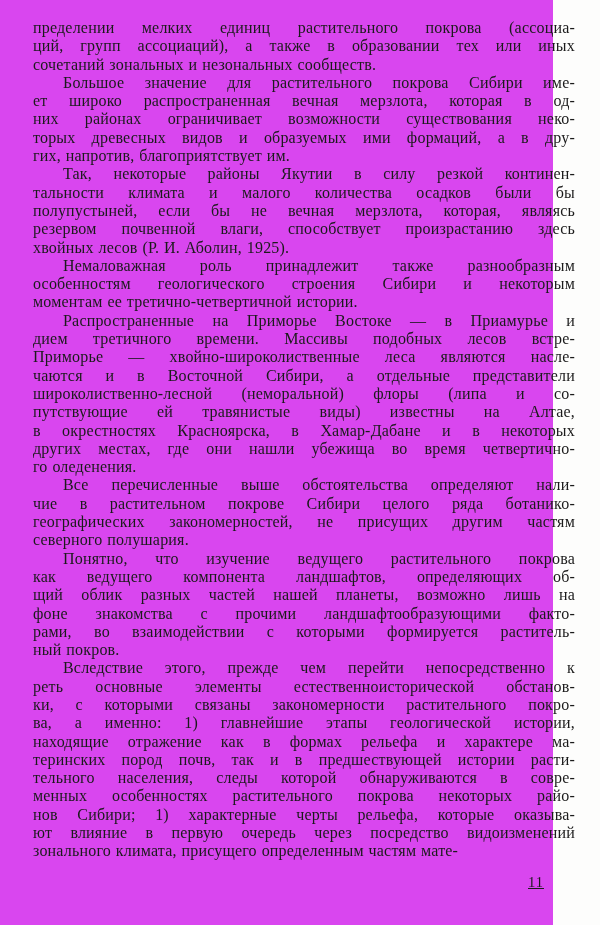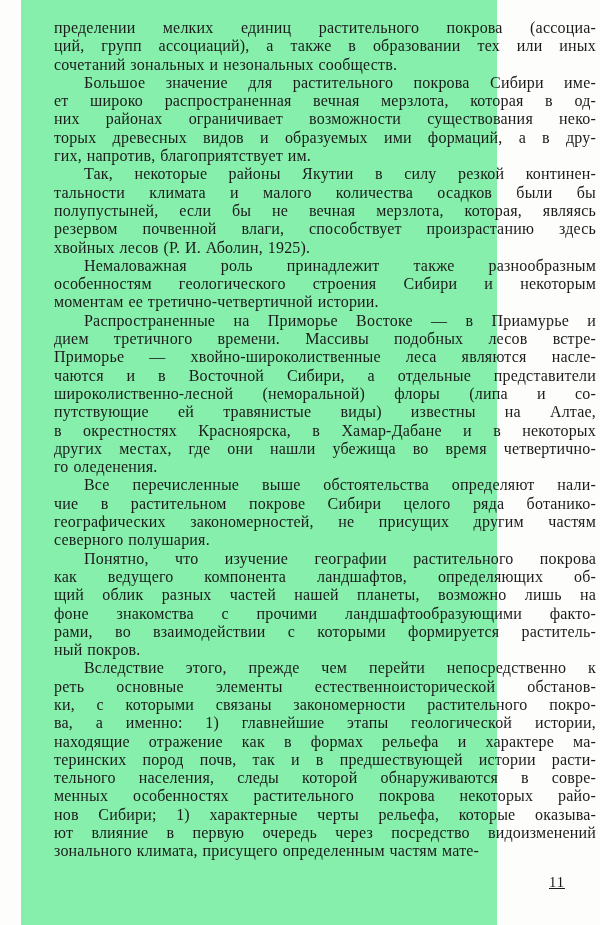--- a/index.html
+++ b/index.html
@@ -8,24 +8,23 @@
   }
   body {
     width: 600px;
     height: 925px;
     background: #fdfdfc;
     overflow: hidden;
     font-family: "Liberation Serif", "DejaVu Serif", serif;
   }
   .page {
     position: relative;
-    width: 476px;
+    width: 553px;
     height: 925px;
-    background: #86efac;
-    margin-left: 21px;
+    background: #d946ef;
   }
   .text-block {
     position: absolute;
     left: 33px;
     top: 19px;
     width: 542px;
     color: #1b1b1b;
   }
   .line {
     font-size: 16px;
@@ -80,21 +79,21 @@
       <div class="line just">чаются и в Восточной Сибири, а отдельные представители</div>
       <div class="line just">широколиственно-лесной (неморальной) флоры (липа и со-</div>
       <div class="line just">путствующие ей травянистые виды) известны на Алтае,</div>
       <div class="line just">в окрестностях Красноярска, в Хамар-Дабане и в некоторых</div>
       <div class="line just">других местах, где они нашли убежища во время четвертично-</div>
       <div class="line">го оледенения.</div>
       <div class="line just indent">Все перечисленные выше обстоятельства определяют нали-</div>
       <div class="line just">чие в растительном покрове Сибири целого ряда ботанико-</div>
       <div class="line just">географических закономерностей, не присущих другим частям</div>
       <div class="line">северного полушария.</div>
-      <div class="line just indent">Понятно, что изучение географии растительного покрова</div>
+      <div class="line just indent">Понятно, что изучение ведущего растительного покрова</div>
       <div class="line just">как ведущего компонента ландшафтов, определяющих об-</div>
       <div class="line just">щий облик разных частей нашей планеты, возможно лишь на</div>
       <div class="line just">фоне знакомства с прочими ландшафтообразующими факто-</div>
       <div class="line just">рами, во взаимодействии с которыми формируется раститель-</div>
       <div class="line">ный покров.</div>
       <div class="line just indent">Вследствие этого, прежде чем перейти непосредственно к</div>
       <div class="line just">реть основные элементы естественноисторической обстанов-</div>
       <div class="line just">ки, с которыми связаны закономерности растительного покро-</div>
       <div class="line just">ва, а именно: 1) главнейшие этапы геологической истории,</div>
       <div class="line just">находящие отражение как в формах рельефа и характере ма-</div>

